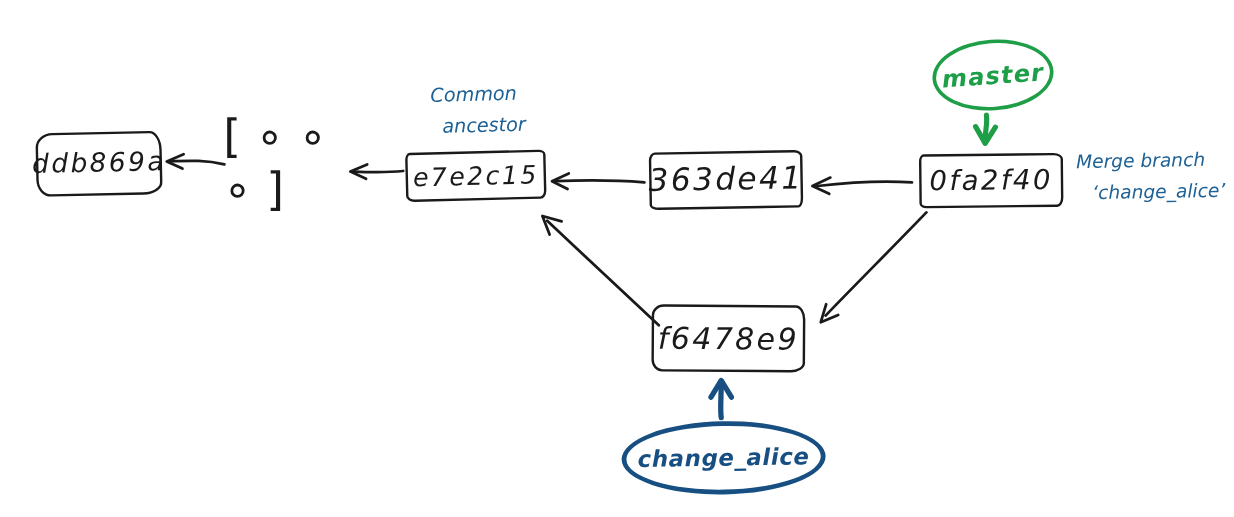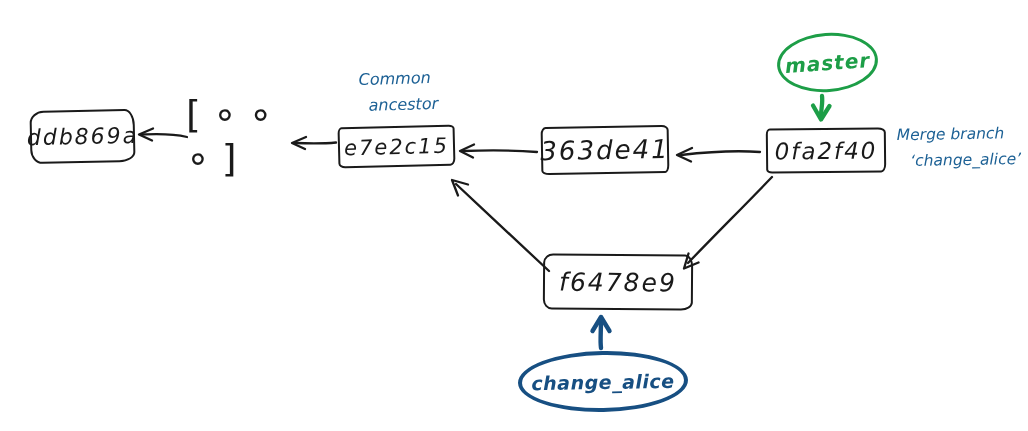--- a/index.html
+++ b/index.html
@@ -37,21 +37,21 @@
   .n-ddb869a  { left: 30px;  top: 110px; width: 105px; height: 53px; font-size: 22px;
                 border-radius: 14px 10px 16px 12px / 12px 16px 10px 14px; transform: rotate(-1.2deg); }
   .n-collapsed{ left: 186px; top: 104px; width: 102px; height: 64px; font-size: 38px;
                 border: none; letter-spacing: 0; font-style: normal; }
   .n-e7e2c15  { left: 338px; top: 126px; width: 117px; height: 41px; font-size: 21px;
                 border-radius: 4px 6px 5px 7px / 6px 4px 7px 5px; transform: rotate(-1.4deg); }
   .n-363de41  { left: 541px; top: 126px; width: 128px; height: 48px; font-size: 26px;
                 border-radius: 5px 7px 4px 8px / 7px 5px 8px 4px; transform: rotate(-1deg); }
   .n-0fa2f40  { left: 766px; top: 128px; width: 120px; height: 45px; font-size: 23px;
                 border-radius: 4px 8px 5px 6px / 6px 5px 8px 4px; transform: rotate(-0.6deg); }
-  .n-f6478e9  { left: 543px; top: 254px; width: 150px; height: 56px; font-size: 25px;
+  .n-f6478e9  { left: 543px; top: 254px; width: 128px; height: 56px; font-size: 25px;
                 border-radius: 10px 8px 12px 9px / 9px 12px 8px 10px; transform: rotate(0.4deg); font-style: italic; }
 
   .annotation { position: absolute; color: var(--blue); font-style: italic; }
   .a-common { left: 330px; top: 66px;  width: 130px; font-size: 16px; line-height: 1.6;
               text-align: center; transform: rotate(-1.5deg); }
   .a-common .l2 { padding-left: 16px; }
   .a-merge  { left: 897px; top: 122px; width: 128px; font-size: 15.5px; line-height: 1.65;
               transform: rotate(-1deg); }
   .a-merge .l2 { padding-left: 13px; }
 

